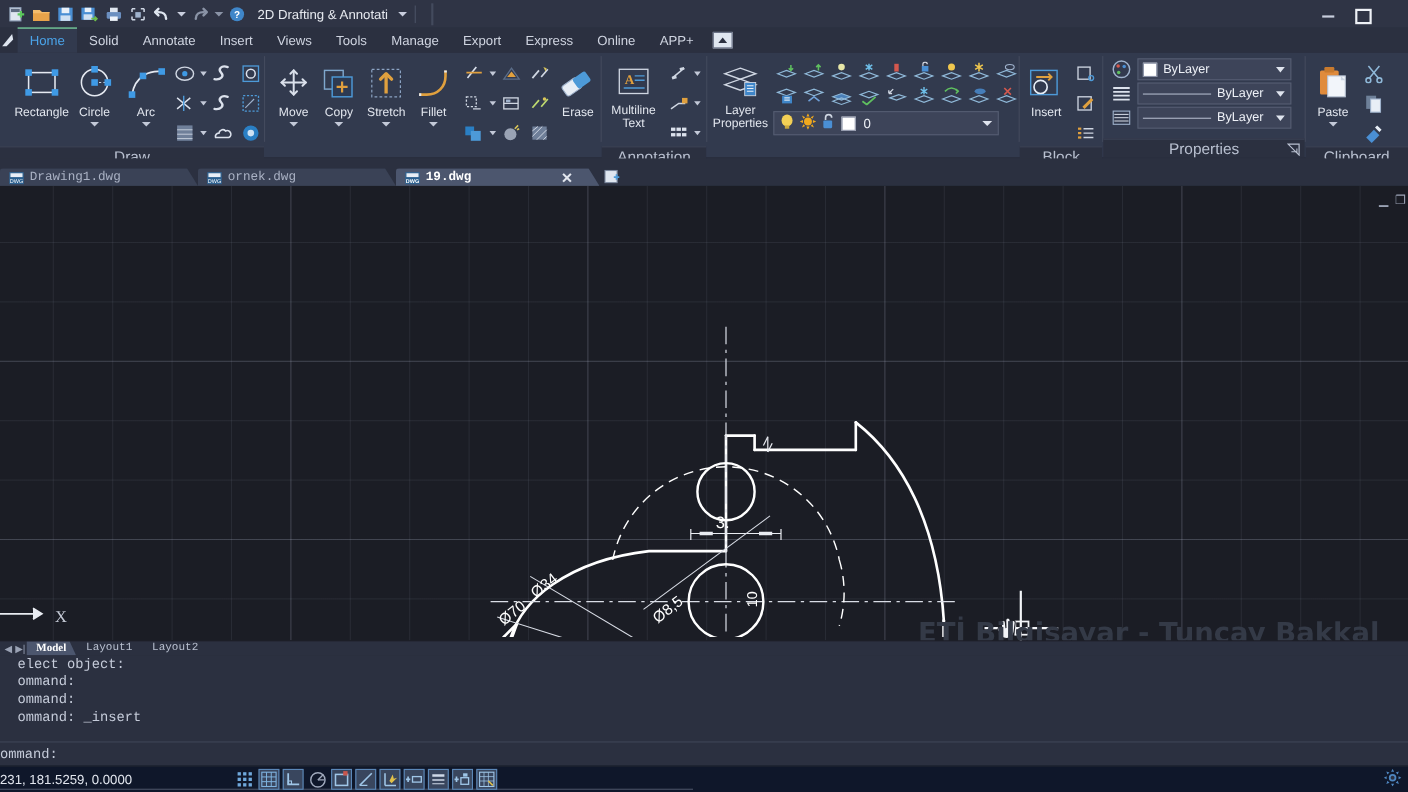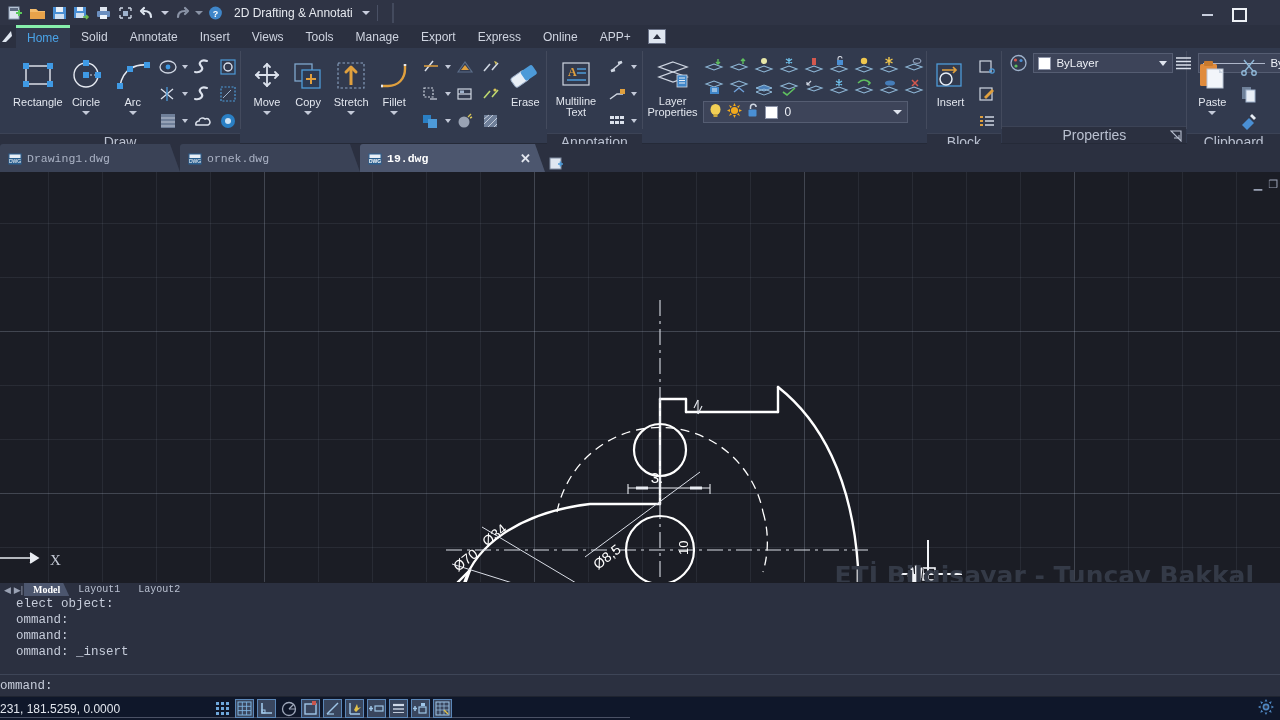--- a/index.html
+++ b/index.html
@@ -35,21 +35,21 @@
   
   .tabsrow {
     height:23px; background:#2b3040; display:flex; align-items:stretch;
     flex:0 0 23px; position:relative;
   }
   .ztri { width:16px; display:flex; align-items:center; justify-content:center; }
   .rtab {
     padding:0 11px; display:flex; align-items:center; color:#cfd4e0; font-size:12px;
     white-space:nowrap; cursor:default;
   }
-  .rtab.active { color:#4aa3e8; background:#323a4e; border-top:3px solid #86efac; }
+  .rtab.active { color:#4aa3e8; background:#323a4e; border-top:1px solid #86efac; }
 
   
   .ribbon {
     flex:0 0 95px; background:#323a4e; display:flex; position:relative;
     border-bottom:1px solid #252a38;
   }
   .panel { position:relative; display:flex; flex-direction:column; height:95px; }
   .panel .pbody { flex:1; display:flex; align-items:flex-start; padding-top:4px; position:relative; }
   .panel .plabel {
     height:17px; background:#2b3040; color:#b9c0d0; font-size:14px;
@@ -85,21 +85,21 @@
     display:flex; align-items:center; padding:0 4px; gap:5px; position:relative;
   }
   .propsel .pv { font-size:11.5px; color:#eef1f7; }
   .propsel .pcar { position:absolute; right:5px; width:0;height:0;border-left:4px solid transparent;border-right:4px solid transparent;border-top:5px solid #dfe4ee;}
   .swatch { width:13px;height:13px;background:#fff;border:1px solid #8d94a8;}
   .ltline { width:62px;height:0;border-top:1px solid #aeb6c9; }
 
   
   .doctabs { flex:0 0 25px; background:#2b3040; display:flex; align-items:flex-end; position:relative; }
   .dtab {
-    height:28px; display:flex; align-items:center; gap:5px; padding:0 14px 0 8px;
+    height:16px; display:flex; align-items:center; gap:5px; padding:0 24px 0 8px;
     background:#3a4256; color:#aab2c4; font-family:"Liberation Mono", monospace; font-size:11.5px;
     position:relative; border-top-left-radius:3px; border-top-right-radius:3px;
     clip-path: polygon(0 0, calc(100% - 10px) 0, 100% 100%, 0 100%);
     min-width:175px;
   }
   .dtab.active { background:#4c566e; color:#fff; font-weight:bold; }
   .dtab .dclose { margin-left:auto; color:#e3e7ef; font-size:13px; font-family:"Liberation Sans",sans-serif; }
   .dwgicon { width:14px;height:13px; flex:0 0 14px; }
   .newtab { width:20px;height:18px; display:flex;align-items:center;justify-content:center; margin-left:2px; }
 
@@ -768,21 +768,21 @@
                 </svg>
               </div>
             </div>
         </div>
       </div>
       <div class="plabel">Block</div>
     </div>
     <div class="pdiv"></div>
 
     <div class="panel" style="width:184px">
-      <div class="pbody" style="flex-direction:row;padding-top:5px;padding-left:6px">
+      <div class="pbody" style="flex-direction:column;padding-top:5px;padding-left:6px">
         <div class="propsrow">
           <div class="propicon">
             <svg width="19" height="18">
                 <circle cx="9.5" cy="9" r="7.5" fill="none" stroke="#9fb2cc" stroke-width="1.3"></circle>
                 <circle cx="6.5" cy="6" r="1.6" fill="#d4584e"></circle>
                 <circle cx="12" cy="6.5" r="1.6" fill="#4a8fd4"></circle>
                 <circle cx="7" cy="12" r="1.6" fill="#5fbf5f"></circle>
               </svg>
           </div>
           <div class="propsel">

